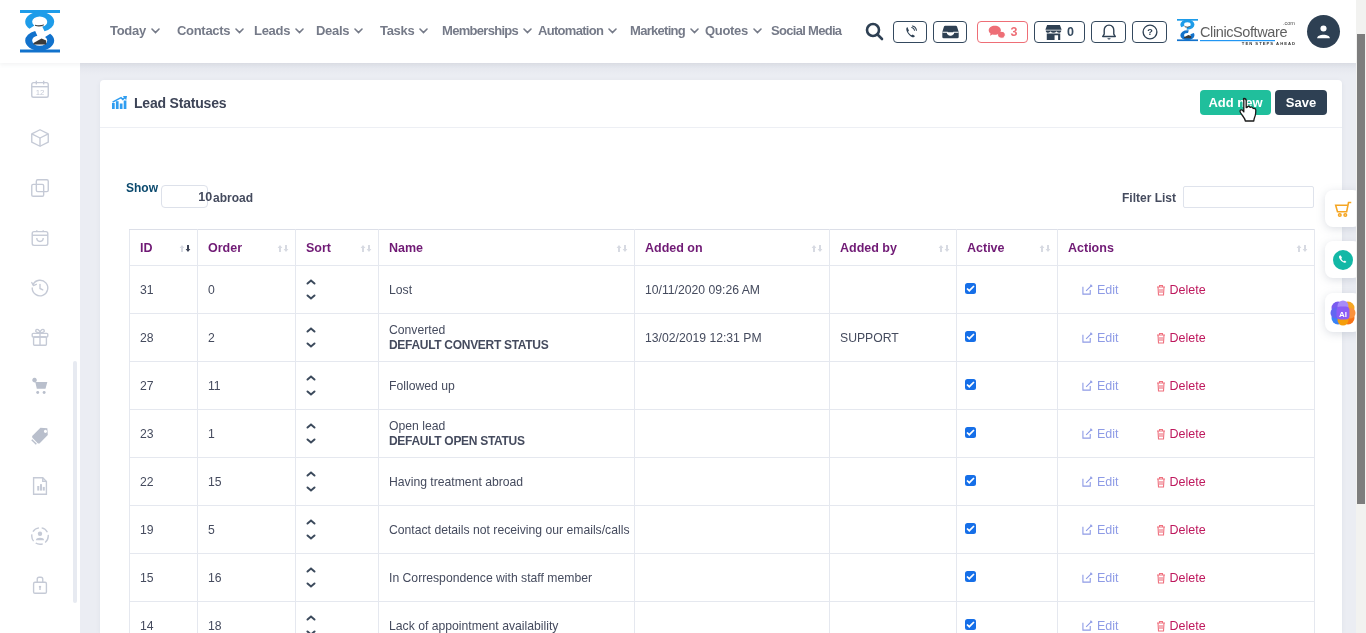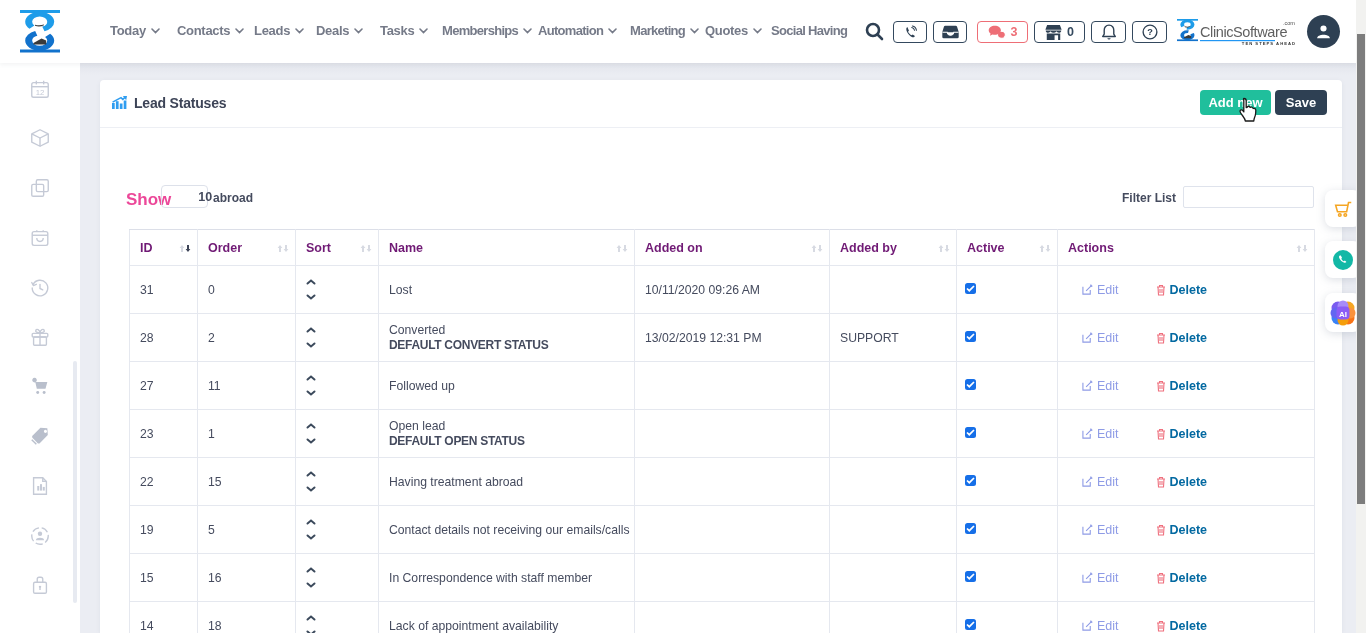--- a/index.html
+++ b/index.html
@@ -29,40 +29,40 @@
 
 .card { position:absolute; left:100px; top:80px; width:1242px; height:553px; background:#fff; border-radius:4px 4px 0 0; box-shadow:0 1px 4px rgba(120,130,150,.10); }
 .card-hd { position:absolute; left:0; top:0; width:100%; height:48px; border-bottom:1px solid #edeff4; }
 .card-title { position:absolute; left:34px; top:15px; font-size:14px; font-weight:700; color:#3d4457; letter-spacing:-0.2px; }
 .ticon { position:absolute; left:12px; top:16px; }
 .btn { position:absolute; top:10px; height:25px; border-radius:4px; color:#fff; font-size:13px; font-weight:700; text-align:center; }
 .btn.teal { left:1100px; width:71px; background:#20bf9c; line-height:25px; }
 .btn.navy { left:1175px; width:52px; background:#2e4053; line-height:25px; }
 
 
-.show-l { position:absolute; left:26px; top:110px; font-size:17px; font-weight:700; color:#ec4899; }
+.show-l { position:absolute; left:26px; top:101px; font-size:12px; font-weight:700; color:#0c4a6e; }
 .sel { position:absolute; left:61px; top:105px; width:46px; height:23px; border:1px solid #dde1ea; border-radius:4px; font-size:12.5px; font-weight:700; color:#454b5e; display:flex; align-items:center; justify-content:center;padding-left:45px; }
 .entries-l { position:absolute; left:113px; top:111px; font-size:12px; font-weight:700; color:#454b5e; }
 .filter-l { position:absolute; right:166px; top:111px; font-size:12px; font-weight:700; color:#454b5e; white-space:nowrap; }
 .filter-i { position:absolute; left:1083px; top:106px; width:131px; height:22px; border:1px solid #dfe3ec; border-radius:2px; background:#fff; }
 
 
 table.dt { position:absolute; left:29px; top:149px; width:1185px; border-collapse:collapse; table-layout:fixed; font-size:12.2px; color:#454b5e; }
 table.dt th, table.dt td { border:1px solid #e5e8ef; padding:0 0 0 10px; text-align:left; vertical-align:middle; white-space:nowrap; overflow:hidden; }
 table.dt th { height:36px; font-weight:700; font-size:12.5px; color:#701a75; position:relative; border-top:1px solid #dcdfe8; }
 table.dt td { height:48px; }
 table.dt tr.r2 td { height:48px; }
 .sorticons { position:absolute; right:6px; top:11px; }
 .name2 { font-weight:700; font-size:12px; letter-spacing:-0.3px; margin-top:1px; }
 .chk { margin-left:-2px; width:11px; height:11px; background:#166fe8; border-radius:2.5px; display:inline-block; position:relative; }
 .chk svg { position:absolute; left:1px; top:2px; }
 .act { display:flex; align-items:center; }
 .edit { color:#8e9be6; font-weight:400; font-size:12.5px; margin-left:14px; display:flex; align-items:center; }
 .edit svg { margin-right:4px; }
-.del { color:#0369a1; font-weight:700; font-size:12.5px; margin-left:37px; display:flex; align-items:center; }
+.del { color:#be185d; font-weight:400; font-size:12.5px; margin-left:37px; display:flex; align-items:center; }
 .del svg { margin-right:4px; }
 td.sortcell { padding-left:7px; }
 td.sortcell svg { display:block; margin-left:0; }
 
 
 .fbtn { position:absolute; width:36px; background:#fff; border-radius:8px; box-shadow:0 2px 8px rgba(120,130,150,.25); display:flex; align-items:center; justify-content:center; z-index:30; }
 #fb1 { left:1325px; top:190px; height:37px; }
 #fb2 { left:1325px; top:241px; height:37px; }
 #fb3 { left:1325px; top:293px; height:39px;text-align:center; }
 
@@ -116,21 +116,21 @@
         </svg></span>
     <span class="item" style="left:538px;letter-spacing:-0.7px">Automation <svg width="9" height="6" viewBox="0 0 9 6">
           <path d="M1 1 L4.5 4.5 L8 1" stroke="#757a88" stroke-width="1.6" fill="none" stroke-linecap="round"></path>
         </svg></span>
     <span class="item" style="left:630px;letter-spacing:-0.7px">Marketing <svg width="9" height="6" viewBox="0 0 9 6">
           <path d="M1 1 L4.5 4.5 L8 1" stroke="#757a88" stroke-width="1.6" fill="none" stroke-linecap="round"></path>
         </svg></span>
     <span class="item" style="left:705px">Quotes <svg width="9" height="6" viewBox="0 0 9 6">
           <path d="M1 1 L4.5 4.5 L8 1" stroke="#757a88" stroke-width="1.6" fill="none" stroke-linecap="round"></path>
         </svg></span>
-    <span class="item" style="left:771px;letter-spacing:-0.7px">Social Having</span>
+    <span class="item" style="left:771px;letter-spacing:-0.7px">Social Media</span>
   </div>
 
   <div class="srch">
     <svg width="19" height="19" viewBox="0 0 19 19">
         <circle cx="8" cy="8" r="6" fill="none" stroke="#2e4053" stroke-width="2.6"></circle>
         <line x1="12.5" y1="12.5" x2="17" y2="17" stroke="#2e4053" stroke-width="2.6" stroke-linecap="round"></line>
       </svg>
   </div>
 
   <div class="btnrow">

